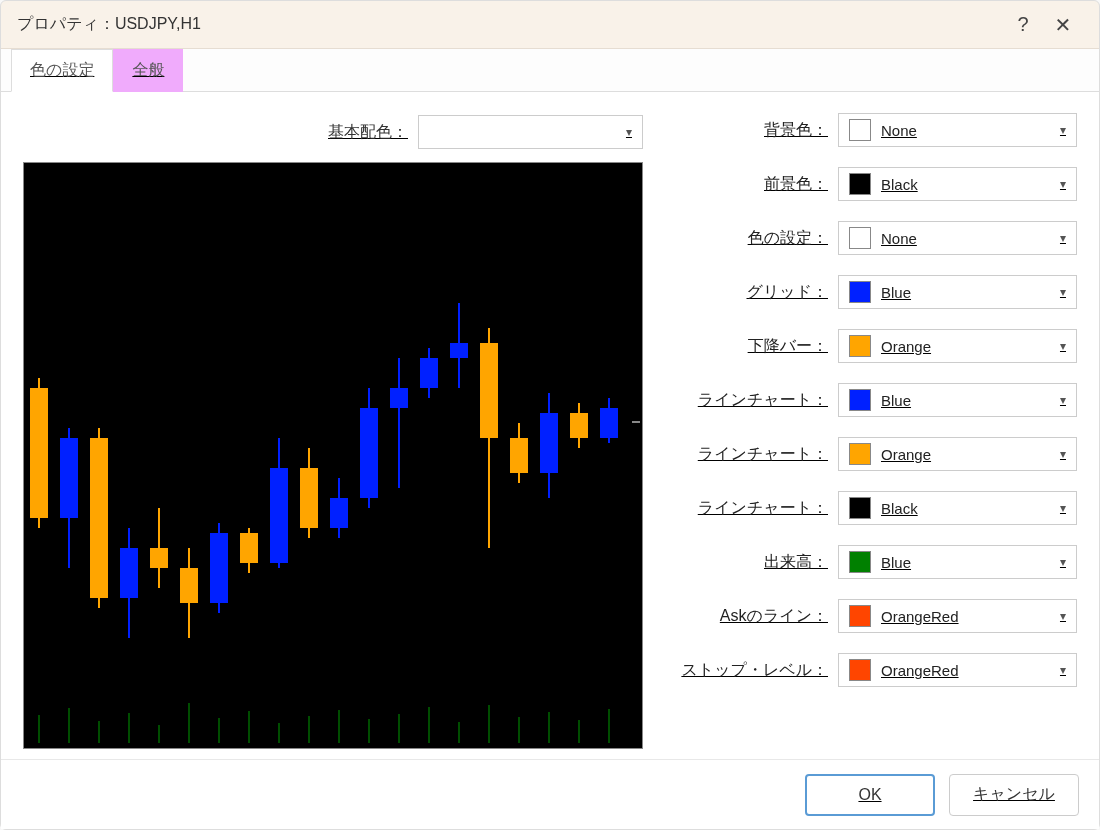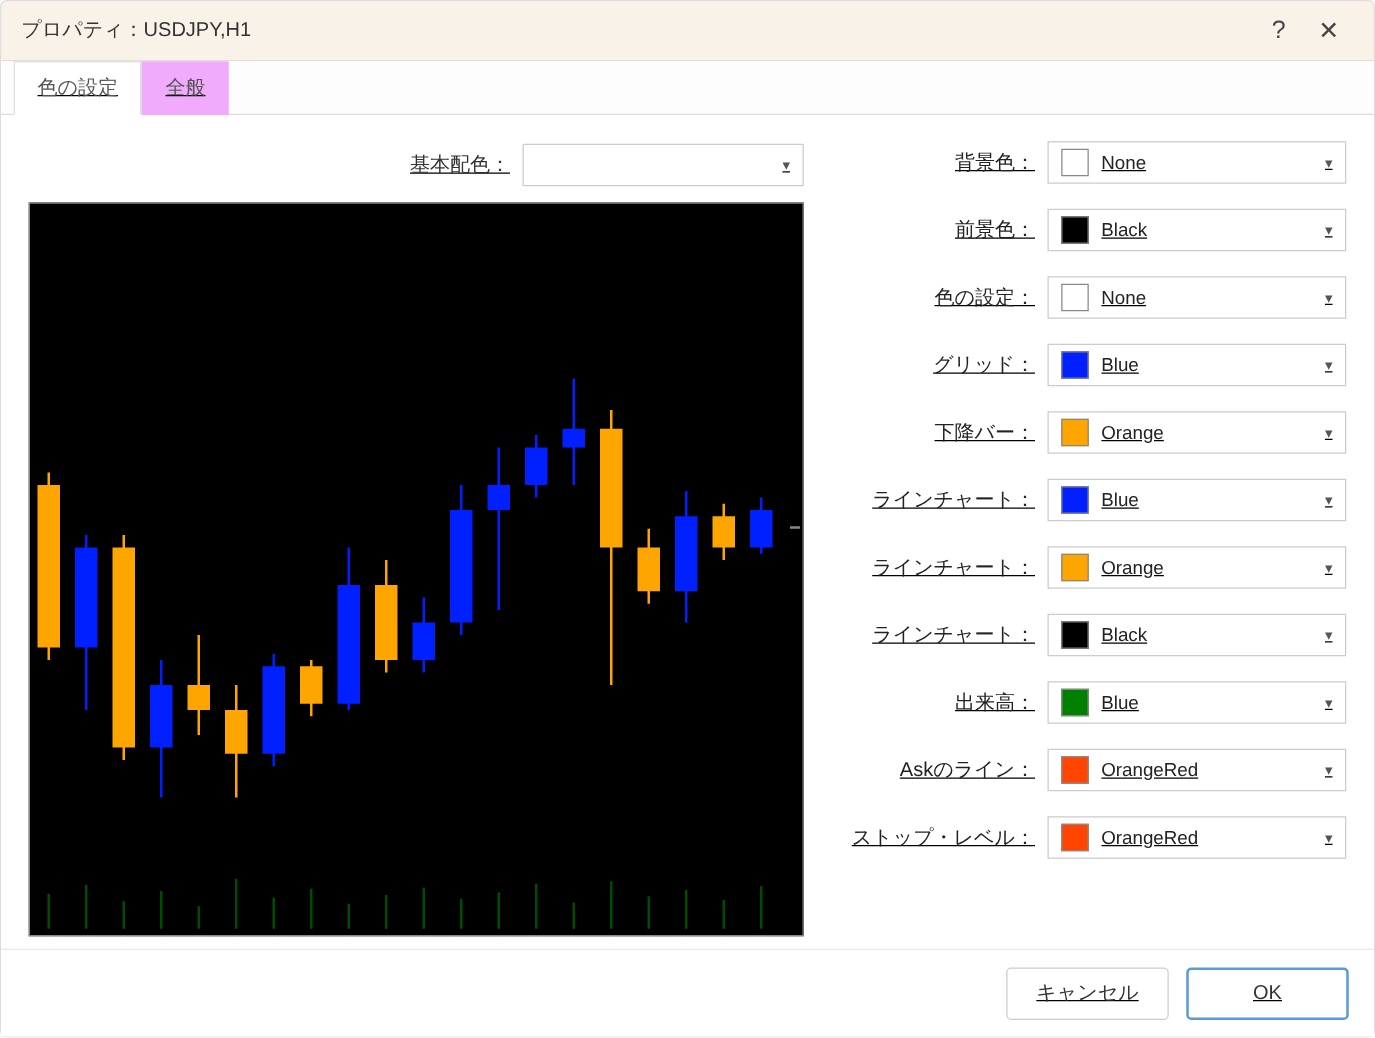--- a/index.html
+++ b/index.html
@@ -208,22 +208,22 @@
               <span class="color-label">ストップ・レベル：</span>
               <div class="color-select">
                 <span class="swatch" style="background: rgb(255, 69, 0);"></span>
                 <span class="color-name">OrangeRed</span>
                 <span class="chev">▾</span>
               </div>
             </div>
           </div>
       </div>
       <div class="footer">
+        <div class="btn primary">
+            <span>OK</span>
+          </div>
         <div class="btn">
             <span>キャンセル</span>
-          </div>
-        <div class="btn primary">
-            <span>OK</span>
           </div>
       </div>
     </div>
   </div>
 </div>
 
 </body></html>

